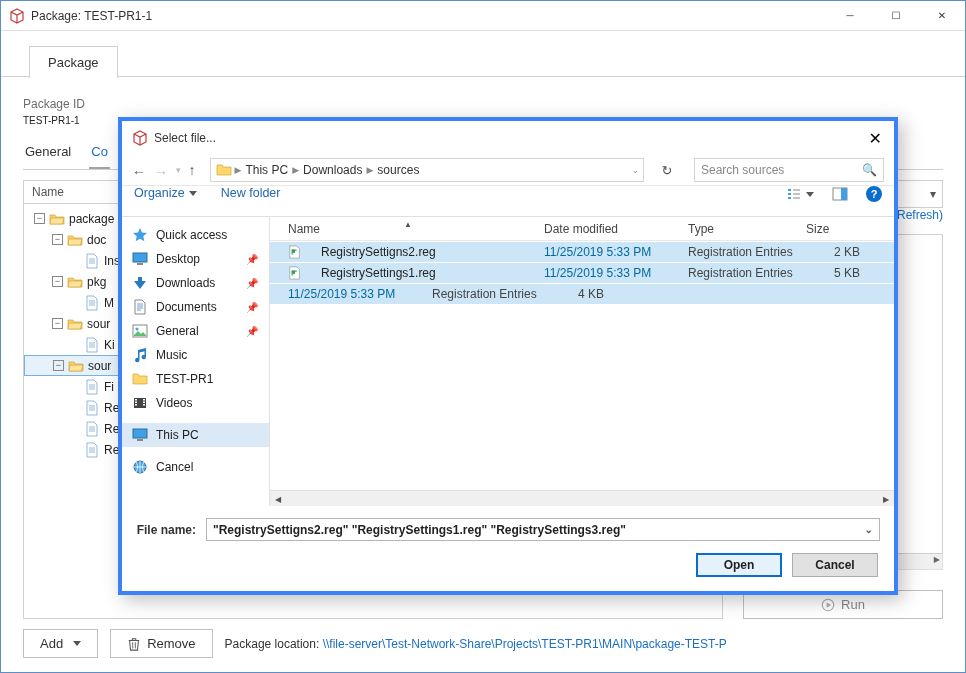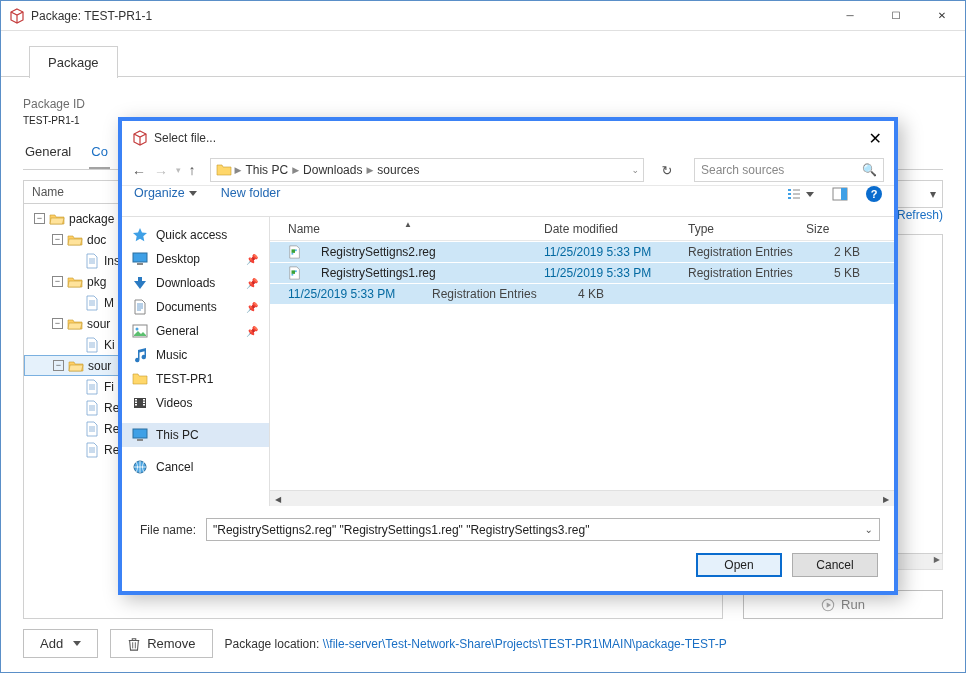--- a/index.html
+++ b/index.html
@@ -98,21 +98,21 @@
   .f-row .c-name { width: 256px; display: flex; align-items: center; gap: 19px; padding-left: 8px; }
   .f-row .c-date { width: 144px; color: #0369a1; padding-left: 8px; }
   .f-row .c-type { width: 118px; color: #444; padding-left: 8px; }
   .f-row .c-size { width: 70px; color: #444; text-align: right; padding-right: 8px; }
   .f-ic { width: 14px; height: 14px; flex-shrink: 0; }
   .f-scroll { height: 16px; background: #f0f0f0; border-top: 1px solid #e0e0e0; position: relative; }
   .f-scroll .ar { position: absolute; top: 0; width: 16px; height: 16px; display: flex; align-items: center; justify-content: center; font-size: 8px; color: #555; }
   .f-scroll .al { left: 0; }
   .f-scroll .arr { right: 0; }
 
-  .d-footer { padding: 12px 14px 14px 14px; }
+  .d-footer { padding: 12px 14px 14px 14px; font-weight: bold; }
   .fn-row { display: flex; align-items: center; gap: 10px; margin-bottom: 12px; }
   .fn-label { font-size: 12px; color: #333; width: 60px; text-align: right; }
   .fn-input { flex: 1; border: 1px solid #b5b5b5; height: 23px; padding: 0 6px; font-size: 12px; color: #222; display: flex; align-items: center; }
   .fn-input .dd { margin-left: auto; color: #555; font-size: 10px; }
   .btn-row { display: flex; justify-content: flex-end; gap: 10px; padding-right: 2px; }
   .dbtn { min-width: 86px; height: 24px; border: 1px solid #adadad; background: #e1e1e1; font-size: 12px; color: #222; display: flex; align-items: center; justify-content: center; }
   .dbtn.primary { border: 2px solid #0a6cce; background: #e5f1fb; }
 
   
 </style>

